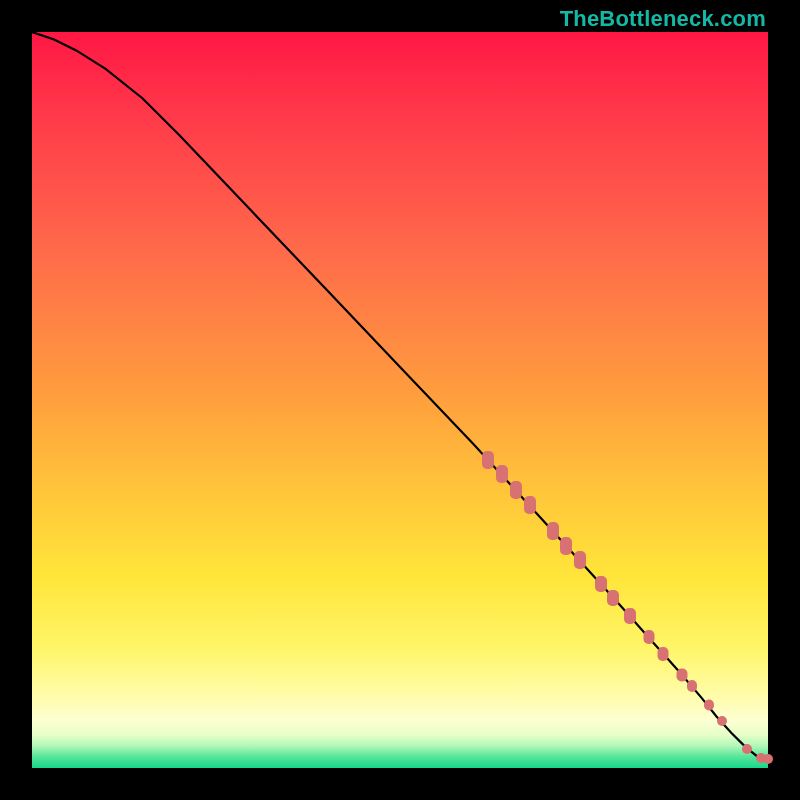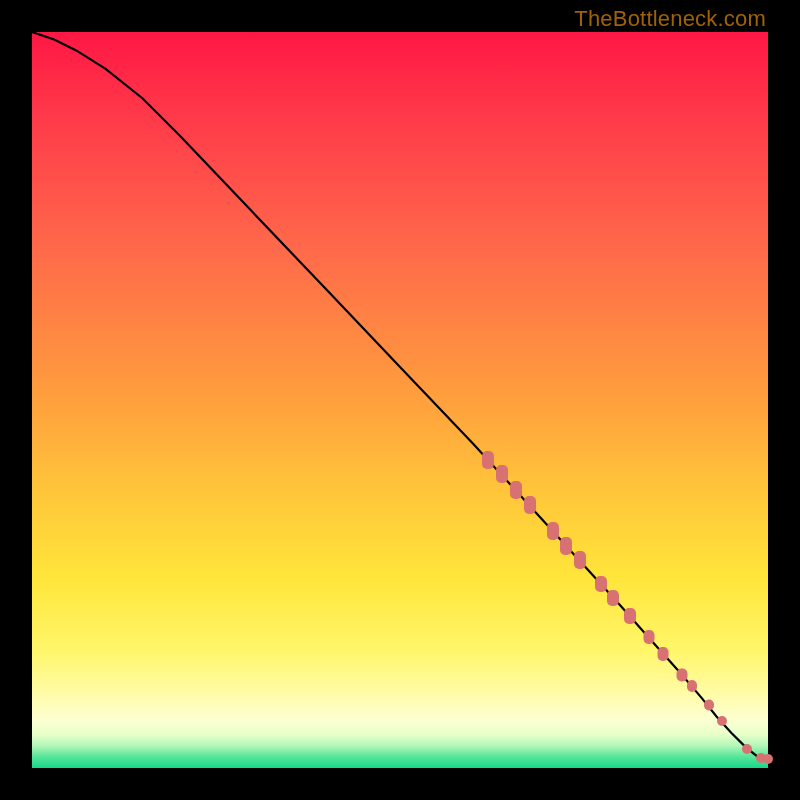--- a/index.html
+++ b/index.html
@@ -23,23 +23,23 @@
     position: absolute;
     left: 0;
     top: 0;
     width: 736px;
     height: 736px;
   }
   .watermark {
     position: absolute;
     top: 6px;
     right: 34px;
-    color: #a16207;
+    color: #14b8a6;
     font-size: 22px;
-    font-weight: 400;
+    font-weight: 700;
     letter-spacing: 0.2px;
   }
   .curve {
     position: absolute;
     left: 0;
     top: 0;
     width: 736px;
     height: 736px;
     pointer-events: none;
   }

